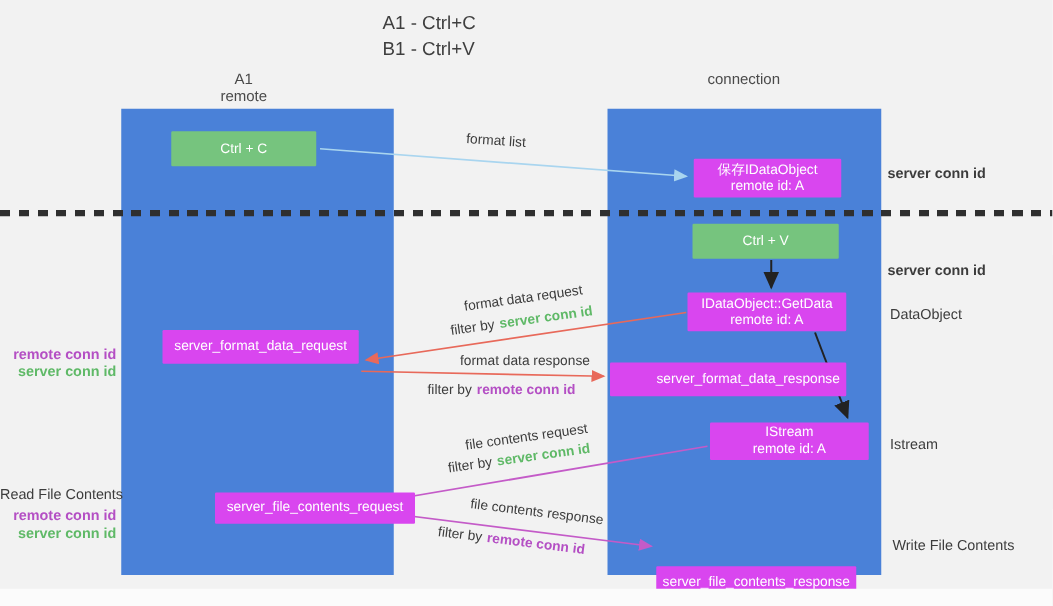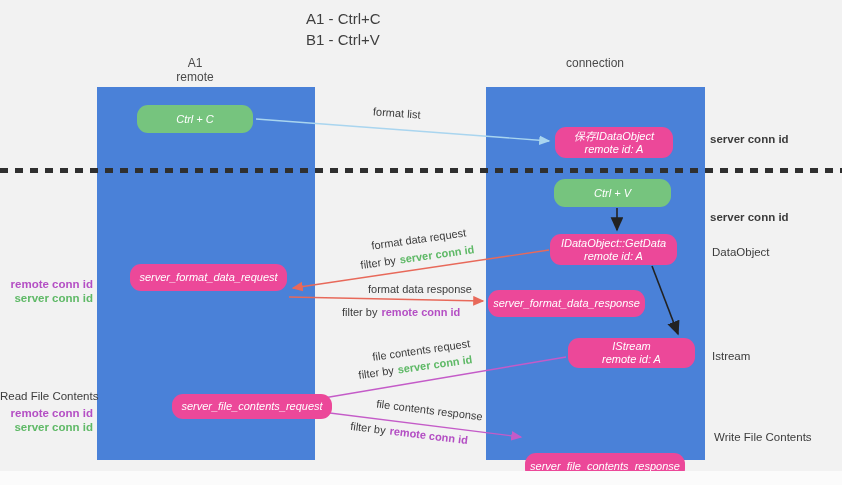--- a/index.html
+++ b/index.html
@@ -9,29 +9,29 @@
   .col{position:absolute;top:87px;height:373px;background:#4a81d8;}
   .col.left{left:97px;width:218px;}
   .col.right{left:486px;width:219px;}
   .title{position:absolute;left:306px;top:8px;width:200px;text-align:left;font-size:15px;line-height:21px;color:#3f3f3f;}
   .colhead{position:absolute;top:56px;width:120px;text-align:center;font-size:12px;line-height:14px;color:#4a4a4a;}
   .colhead.left{left:135px;}
   .colhead.right{left:535px;}
   .divider{position:absolute;left:0;top:168px;width:842px;height:5px;
     background:repeating-linear-gradient(90deg,#2f2f2f 0 8px,transparent 8px 15px);}
   .node{position:absolute;display:flex;flex-direction:column;align-items:center;justify-content:center;
-    color:#fff;font-size:11px;line-height:13px;text-align:right;border-radius:11px;font-style:italic;}
+    color:#fff;font-size:11px;line-height:13px;text-align:right;border-radius:1px;}
   .green{background:#76c47e;}
-  .orange{background:#ec4899;}
+  .orange{background:#d946ef;}
   #ctrl-c{left:137px;top:105px;width:116px;height:28px;}
   #save-obj{left:555px;top:127px;width:118px;height:31px;}
   #ctrl-v{left:554px;top:179px;width:117px;height:28px;}
   #getdata{left:550px;top:234px;width:127px;height:31px;}
   #format-req{left:130px;top:264px;width:157px;height:27px;}
-  #format-resp{left:488px;top:290px;width:157px;height:27px;}
+  #format-resp{left:488px;top:290px;width:157px;height:27px;padding-left:32px;}
   #istream{left:568px;top:338px;width:127px;height:30px;}
   #file-req{left:128px;top:394px;width:160px;height:25px;margin-left:44px;}
   #file-resp{left:525px;top:425px;width:160px;height:27px;margin-top:28px;}
   svg.arrows{position:absolute;left:0;top:0;pointer-events:none;}
   .lbl{position:absolute;font-size:11px;color:#3c3c3c;white-space:nowrap;}
   .lbl .cid{margin-left:4px;font-weight:bold;}
   .g{color:#5fb967;}
   .p{color:#b44fc4;}
   .sidelabel{position:absolute;font-size:11.5px;color:#3c3c3c;white-space:nowrap;}
   .sidelabel.bold{font-weight:bold;}

